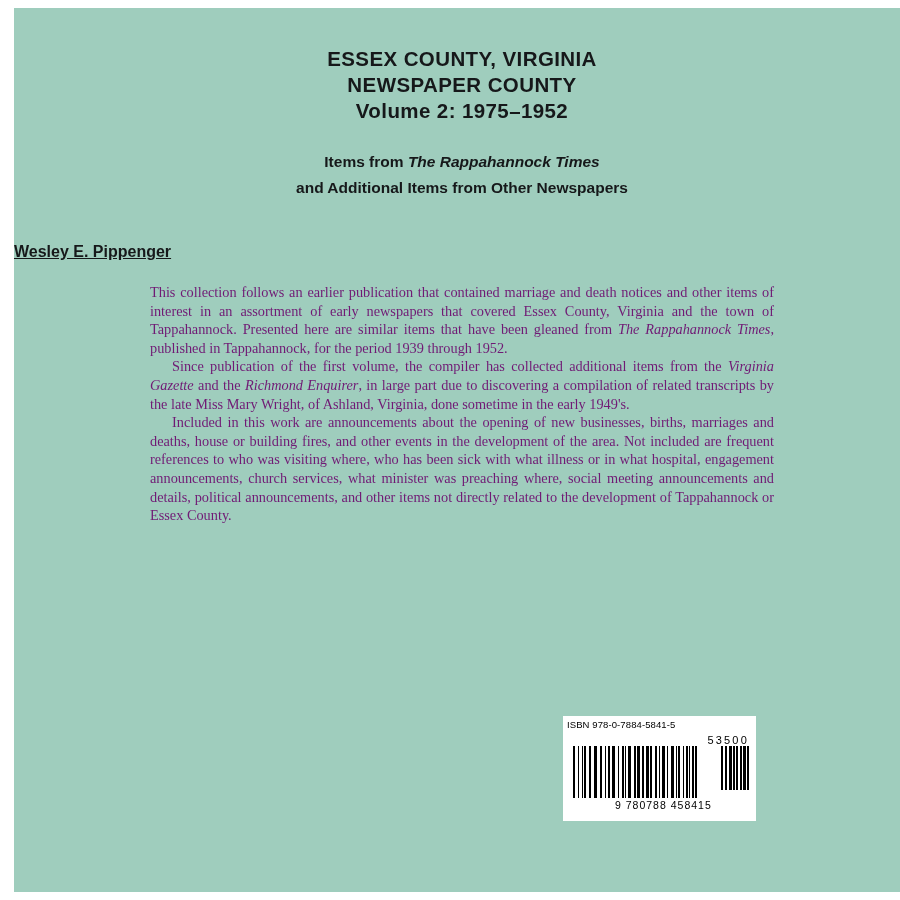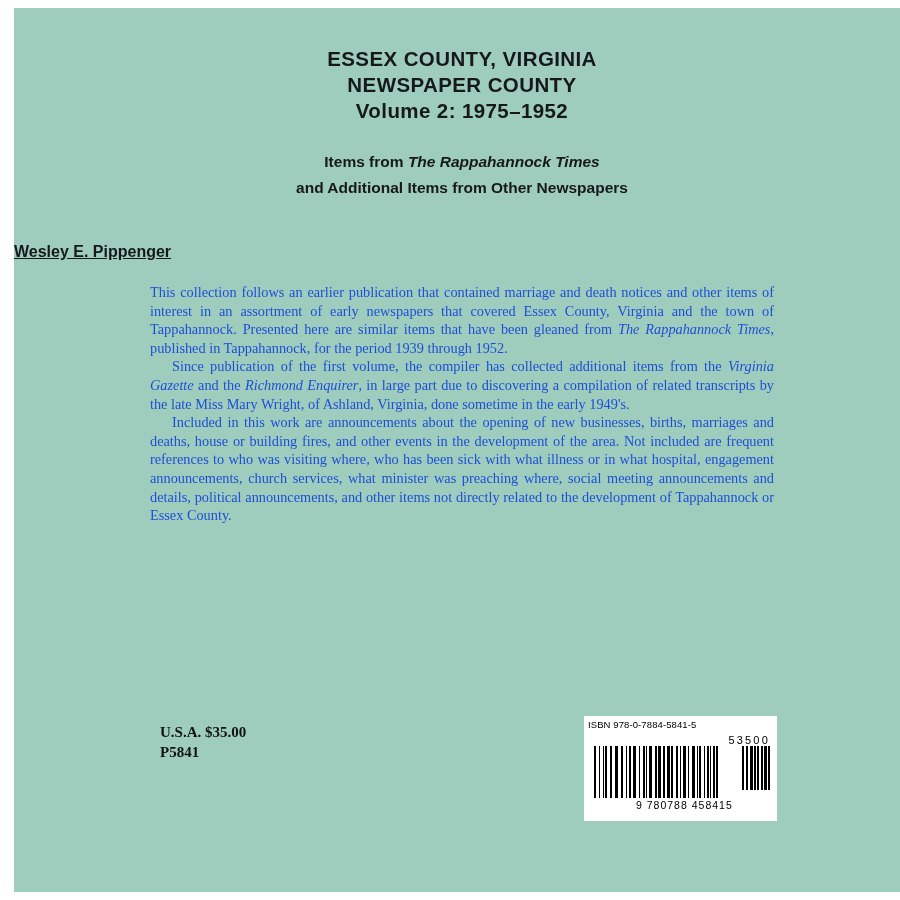--- a/index.html
+++ b/index.html
@@ -54,21 +54,21 @@
     font-family: "Liberation Sans", sans-serif;
     font-weight: bold;
     font-size: 16px;
     color: #16181a;
     text-decoration: underline;
   }
   .body-copy {
     margin: 22px 136px 0 136px;
     font-family: "Liberation Serif", serif;
     font-size: 14.3px;
-    color: #1d4ed8;
+    color: #701a75;
     text-align: justify;
     line-height: 18.6px;
   }
   .body-copy p {
     margin: 0;
     text-indent: 22px;
   }
   .body-copy p.first {
     text-indent: 0;
   }
@@ -80,21 +80,21 @@
     left: 146px;
     top: 714px;
     font-family: "Liberation Serif", serif;
     font-weight: bold;
     font-size: 15px;
     color: #111315;
     line-height: 20px;
   }
   .barcode-box {
     position: absolute;
-    left: 570px;
+    left: 549px;
     top: 708px;
     width: 193px;
     height: 105px;
     background: #ffffff;
     box-sizing: border-box;
     padding-left: 27px;
   }
   .isbn-text {
     position: absolute;
     left: 4px;
@@ -180,24 +180,20 @@
   </div>
 
   <div class="author">Wesley E. Pippenger</div>
 
   <div class="body-copy" id="body-copy">
       <p class="first"><span>This collection follows an earlier publication that contained marriage and death notices and other items of interest in an assortment of early newspapers that covered Essex County, Virginia and the town of Tappahannock. Presented here are similar items that have been gleaned from </span><i>The Rappahannock Times</i><span>, published in Tappahannock, for the period 1939 through 1952.</span></p>
       <p><span>Since publication of the first volume, the compiler has collected additional items from the </span><i>Virginia Gazette</i><span> and the </span><i>Richmond Enquirer</i><span>, in large part due to discovering a compilation of related transcripts by the late Miss Mary Wright, of Ashland, Virginia, done sometime in the early 1949's.</span></p>
       <p><span>Included in this work are announcements about the opening of new businesses, births, marriages and deaths, house or building fires, and other events in the development of the area. Not included are frequent references to who was visiting where, who has been sick with what illness or in what hospital, engagement announcements, church services, what minister was preaching where, social meeting announcements and details, political announcements, and other items not directly related to the development of Tappahannock or Essex County.</span></p>
     </div>
 
-  <div class="price-block">
-    <div>U.S.A. $35.00</div>
-    <div>P5841</div>
-  </div>
 
   <div class="barcode-box">
     <div class="isbn-text">ISBN 978-0-7884-5841-5</div>
     <div class="addon-text">53500</div>
     <div class="bars" id="bars-main">
         <div class="bar" style="width:2px;background:#000;"></div>
         <div class="bar" style="width:3px;background:transparent;"></div>
         <div class="bar" style="width:1px;background:#000;"></div>
         <div class="bar" style="width:3px;background:transparent;"></div>
         <div class="bar" style="width:1px;background:#000;"></div>

